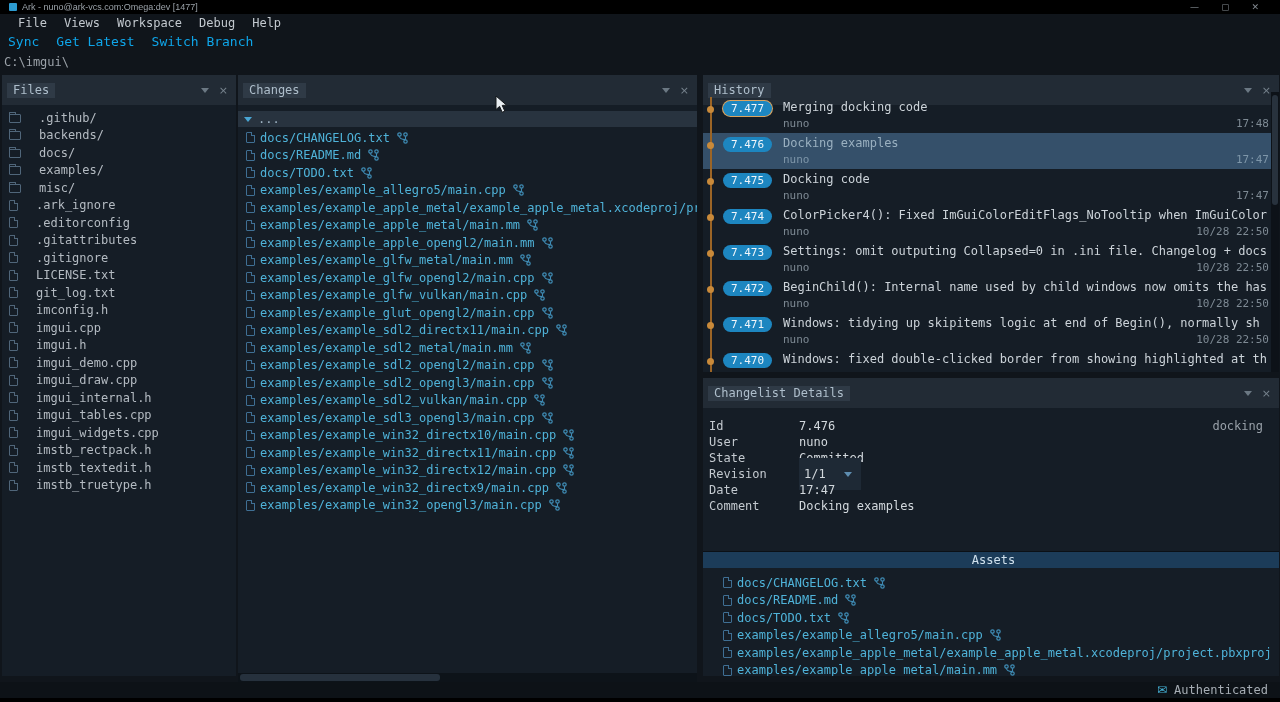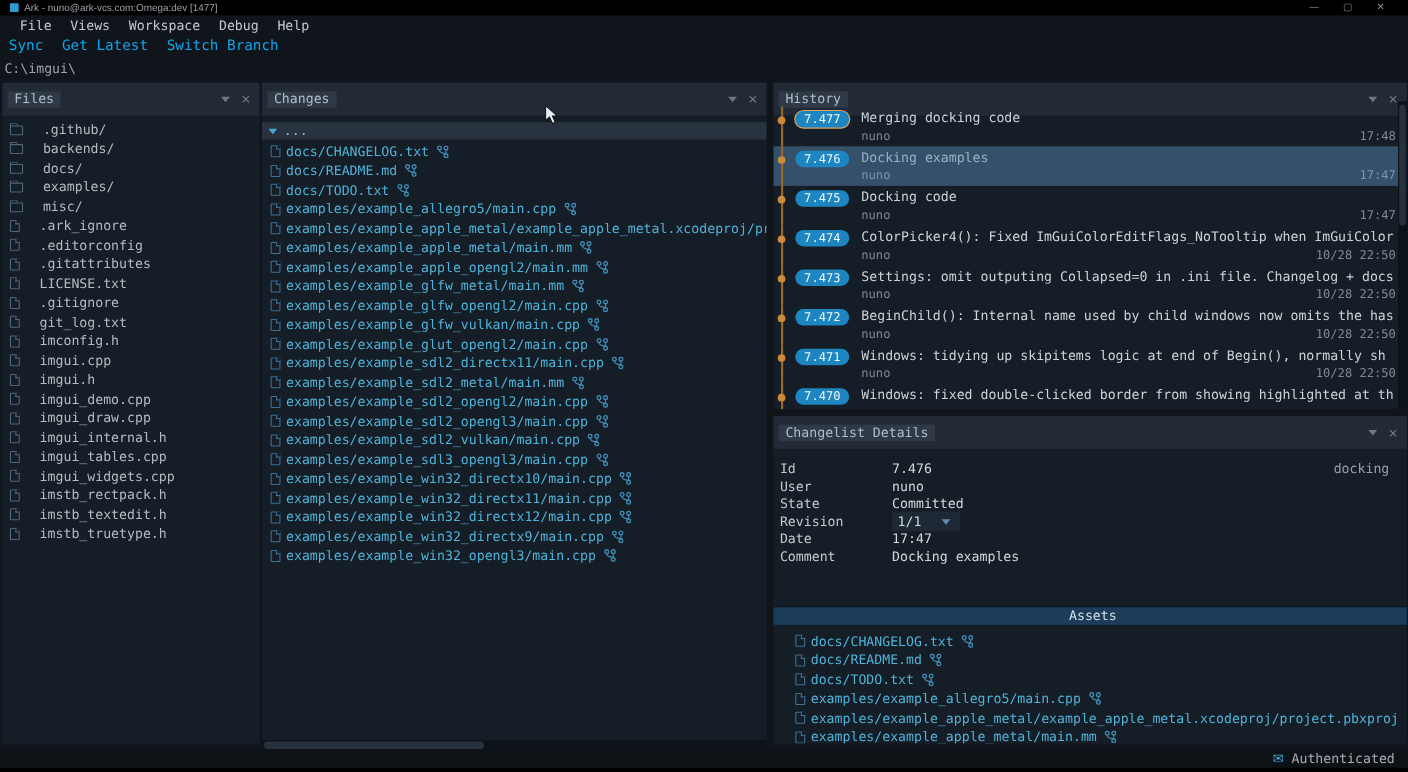--- a/index.html
+++ b/index.html
@@ -81,25 +81,25 @@
     white-space:nowrap; overflow:hidden; }
   .author { position:absolute; left:80px; top:20px; font-size:11px; color:#7e8a94; }
   .time { position:absolute; right:10px; top:20px; font-size:11px; color:#7e8a94; }
   .commit.selected .msg { color:#9ab0c0; }
   .commit.selected .author, .commit.selected .time { color:#7e96a9; }
   .vscroll { position:absolute; top:17px; right:0; bottom:0; width:8px; background:#0d1218; }
   .vthumb { position:absolute; top:3px; left:1px; width:6px; height:110px; background:#28323d; border-radius:3px; }
 
   
   .fields { padding:10px 4px 0 4px; font-size:12px; }
-  .fieldrow { display:flex; height:16px; align-items:center;gap:12px; }
+  .fieldrow { display:flex; height:16px; align-items:center; }
   .flbl { width:92px; flex:none; color:#c3c9cf; padding-left:2px; }
   .fval { color:#d2d8dd; white-space:nowrap; }
   .fextra { margin-left:auto; padding-right:12px; color:#98a0a8; }
-  .combo { display:flex; align-items:center; background:#1e2935; height:18px; padding:0 5px;
+  .combo { display:flex; align-items:center; background:#1e2935; height:32px; padding:0 5px;
     gap:18px; min-width:62px; }
   .combo .cval { color:#d2d8dd; }
   .carrow { width:0; height:0; border-left:4px solid transparent; border-right:4px solid transparent;
     border-top:5px solid #5e8db0; }
   .assetsbar { position:absolute; top:173px; left:0; right:0; height:17px; background:#1c3c59;
     border-top:1px solid #0b1016; display:flex; align-items:center; padding-left:5px;
     font-size:12px; color:#cfe0ec;justify-content:center; }
   .alist { position:absolute; top:196px; left:0; right:0; }
   .arow { height:17.5px; display:flex; align-items:center; gap:5px; padding-left:20px;
     font-size:12px; color:#4fb3d9; white-space:nowrap; overflow:hidden; }
@@ -190,26 +190,26 @@
         <span class="flabel">.editorconfig</span>
       </div>
       <div class="frow t-file">
 
         <span class="icon-file"></span>
         <span class="flabel">.gitattributes</span>
       </div>
       <div class="frow t-file">
 
         <span class="icon-file"></span>
+        <span class="flabel">.gitignore</span>
+      </div>
+      <div class="frow t-file">
+
+        <span class="icon-file"></span>
         <span class="flabel">LICENSE.txt</span>
-      </div>
-      <div class="frow t-file">
-
-        <span class="icon-file"></span>
-        <span class="flabel">.gitignore</span>
       </div>
       <div class="frow t-file">
 
         <span class="icon-file"></span>
         <span class="flabel">git_log.txt</span>
       </div>
       <div class="frow t-file">
 
         <span class="icon-file"></span>
         <span class="flabel">imconfig.h</span>

